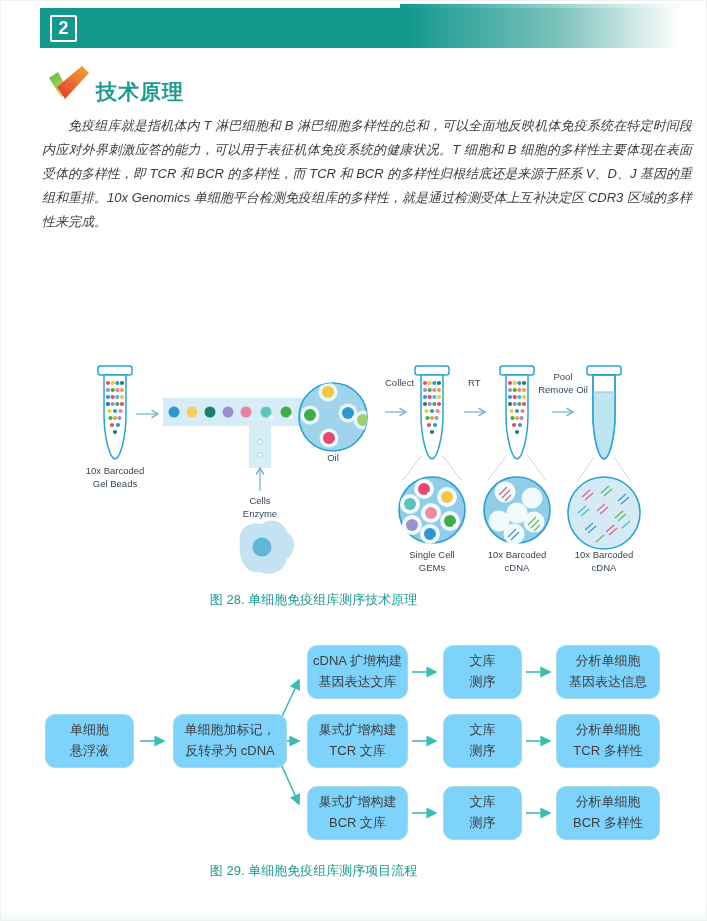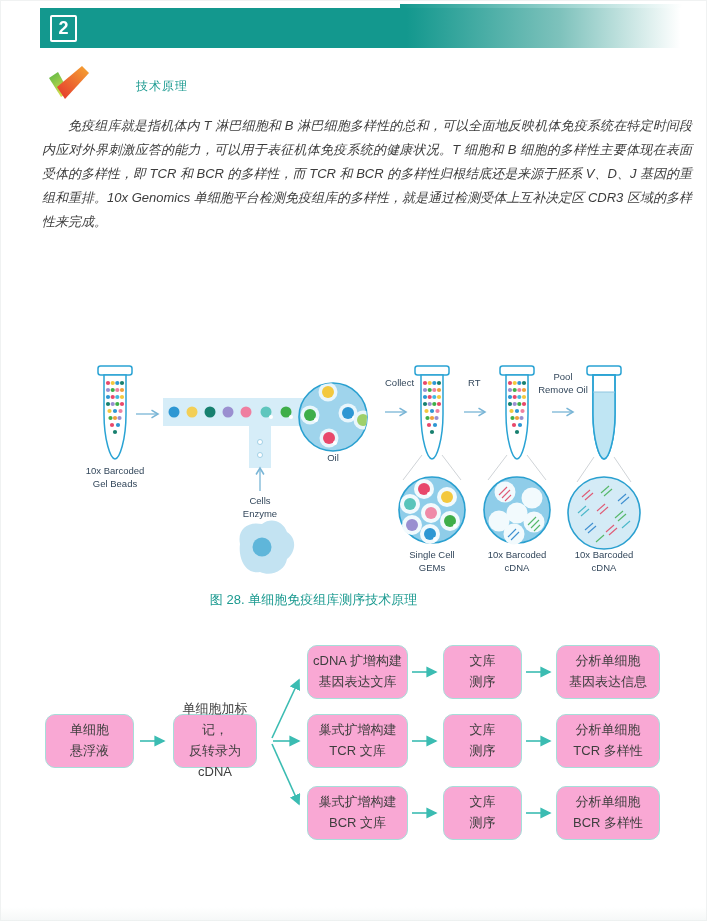--- a/index.html
+++ b/index.html
@@ -10,36 +10,36 @@
   .top-line{position:absolute;top:4px;left:400px;right:0;height:4px;
             background:linear-gradient(90deg,#13988e 0%,rgba(19,152,142,0) 92%);}
   .banner{position:absolute;top:8px;left:40px;right:0;height:40px;
           background:linear-gradient(90deg,#13988e 0%,#13988e 55%,#7ec2bc 78%,rgba(255,255,255,0) 96%);
           display:flex;align-items:center;padding-left:10px;box-sizing:border-box;}
   .num-box{border:2px solid #ffffff;color:#ffffff;width:23px;height:23px;border-radius:2px;
            display:flex;align-items:center;justify-content:center;font-size:18px;font-weight:bold;flex:0 0 auto;}
   .banner-title{color:#ffffff;font-size:21px;font-weight:bold;margin-left:11px;letter-spacing:2px;}
   
   .logo{position:absolute;left:44px;top:64px;}
-  .section-title{position:absolute;left:96px;top:78px;font-size:12px;font-weight:normal;color:#1b9a90;letter-spacing:1px;margin-left:40px;}
+  .section-title{position:absolute;left:96px;top:78px;font-size:21px;font-weight:bold;color:#1b9a90;letter-spacing:1px;}
   
   .bodytext{position:absolute;left:42px;top:114px;width:650px;}
   .bodytext p{margin:0;text-indent:2em;font-size:13px;line-height:24px;color:#3c3c3c;
               text-align:justify;font-style:italic;}
   
   .fig28{position:absolute;left:70px;top:352px;width:600px;height:236px;}
   .fig28 text{fill:#33475b;font-size:9.5px;font-family:"Liberation Sans","DejaVu Sans",sans-serif;}
   .caption{position:absolute;left:0;width:627px;text-align:center;color:#1b9a90;font-size:13px;font-weight:500;}
   .cap28{top:591px;} .cap29{top:862px;}
   
-  .fc-box{position:absolute;border:1.5px solid #a5ded9;border-radius:10px;background:#f9a8d4;
+  .fc-box{position:absolute;border:1.5px solid #a5ded9;border-radius:10px;background:#7dd3fc;
           display:flex;align-items:center;justify-content:center;text-align:center;
           font-size:13px;line-height:1.6;color:#3e3e3e;white-space:pre-line;box-sizing:border-box;}
   .fc-a {left:45px; top:714px;width:89px; height:54px;}
-  .fc-b {left:173px;top:714px;width:84px; height:54px;}
+  .fc-b {left:173px;top:714px;width:114px; height:54px;}
   .fc-c1{left:307px;top:645px;width:101px;height:54px;}
   .fc-c2{left:307px;top:714px;width:101px;height:54px;}
   .fc-c3{left:307px;top:786px;width:101px;height:54px;}
   .fc-d1{left:443px;top:645px;width:79px; height:54px;}
   .fc-d2{left:443px;top:714px;width:79px; height:54px;}
   .fc-d3{left:443px;top:786px;width:79px; height:54px;}
   .fc-e1{left:556px;top:645px;width:104px;height:54px;}
   .fc-e2{left:556px;top:714px;width:104px;height:54px;}
   .fc-e3{left:556px;top:786px;width:104px;height:54px;}
   .fc-arrows{position:absolute;left:0;top:630px;width:707px;height:235px;pointer-events:none;}
@@ -333,15 +333,16 @@
 测序</div>
   <div class="fc-box fc-d3">文库
 测序</div>
   <div class="fc-box fc-e1">分析单细胞
 基因表达信息</div>
   <div class="fc-box fc-e2">分析单细胞
 TCR 多样性</div>
   <div class="fc-box fc-e3">分析单细胞
 BCR 多样性</div>
 
+  <div class="caption cap29">图 29. 单细胞免疫组库测序项目流程</div>
 
   <div class="footer-band"></div>
 </div>
 
 </body></html>

